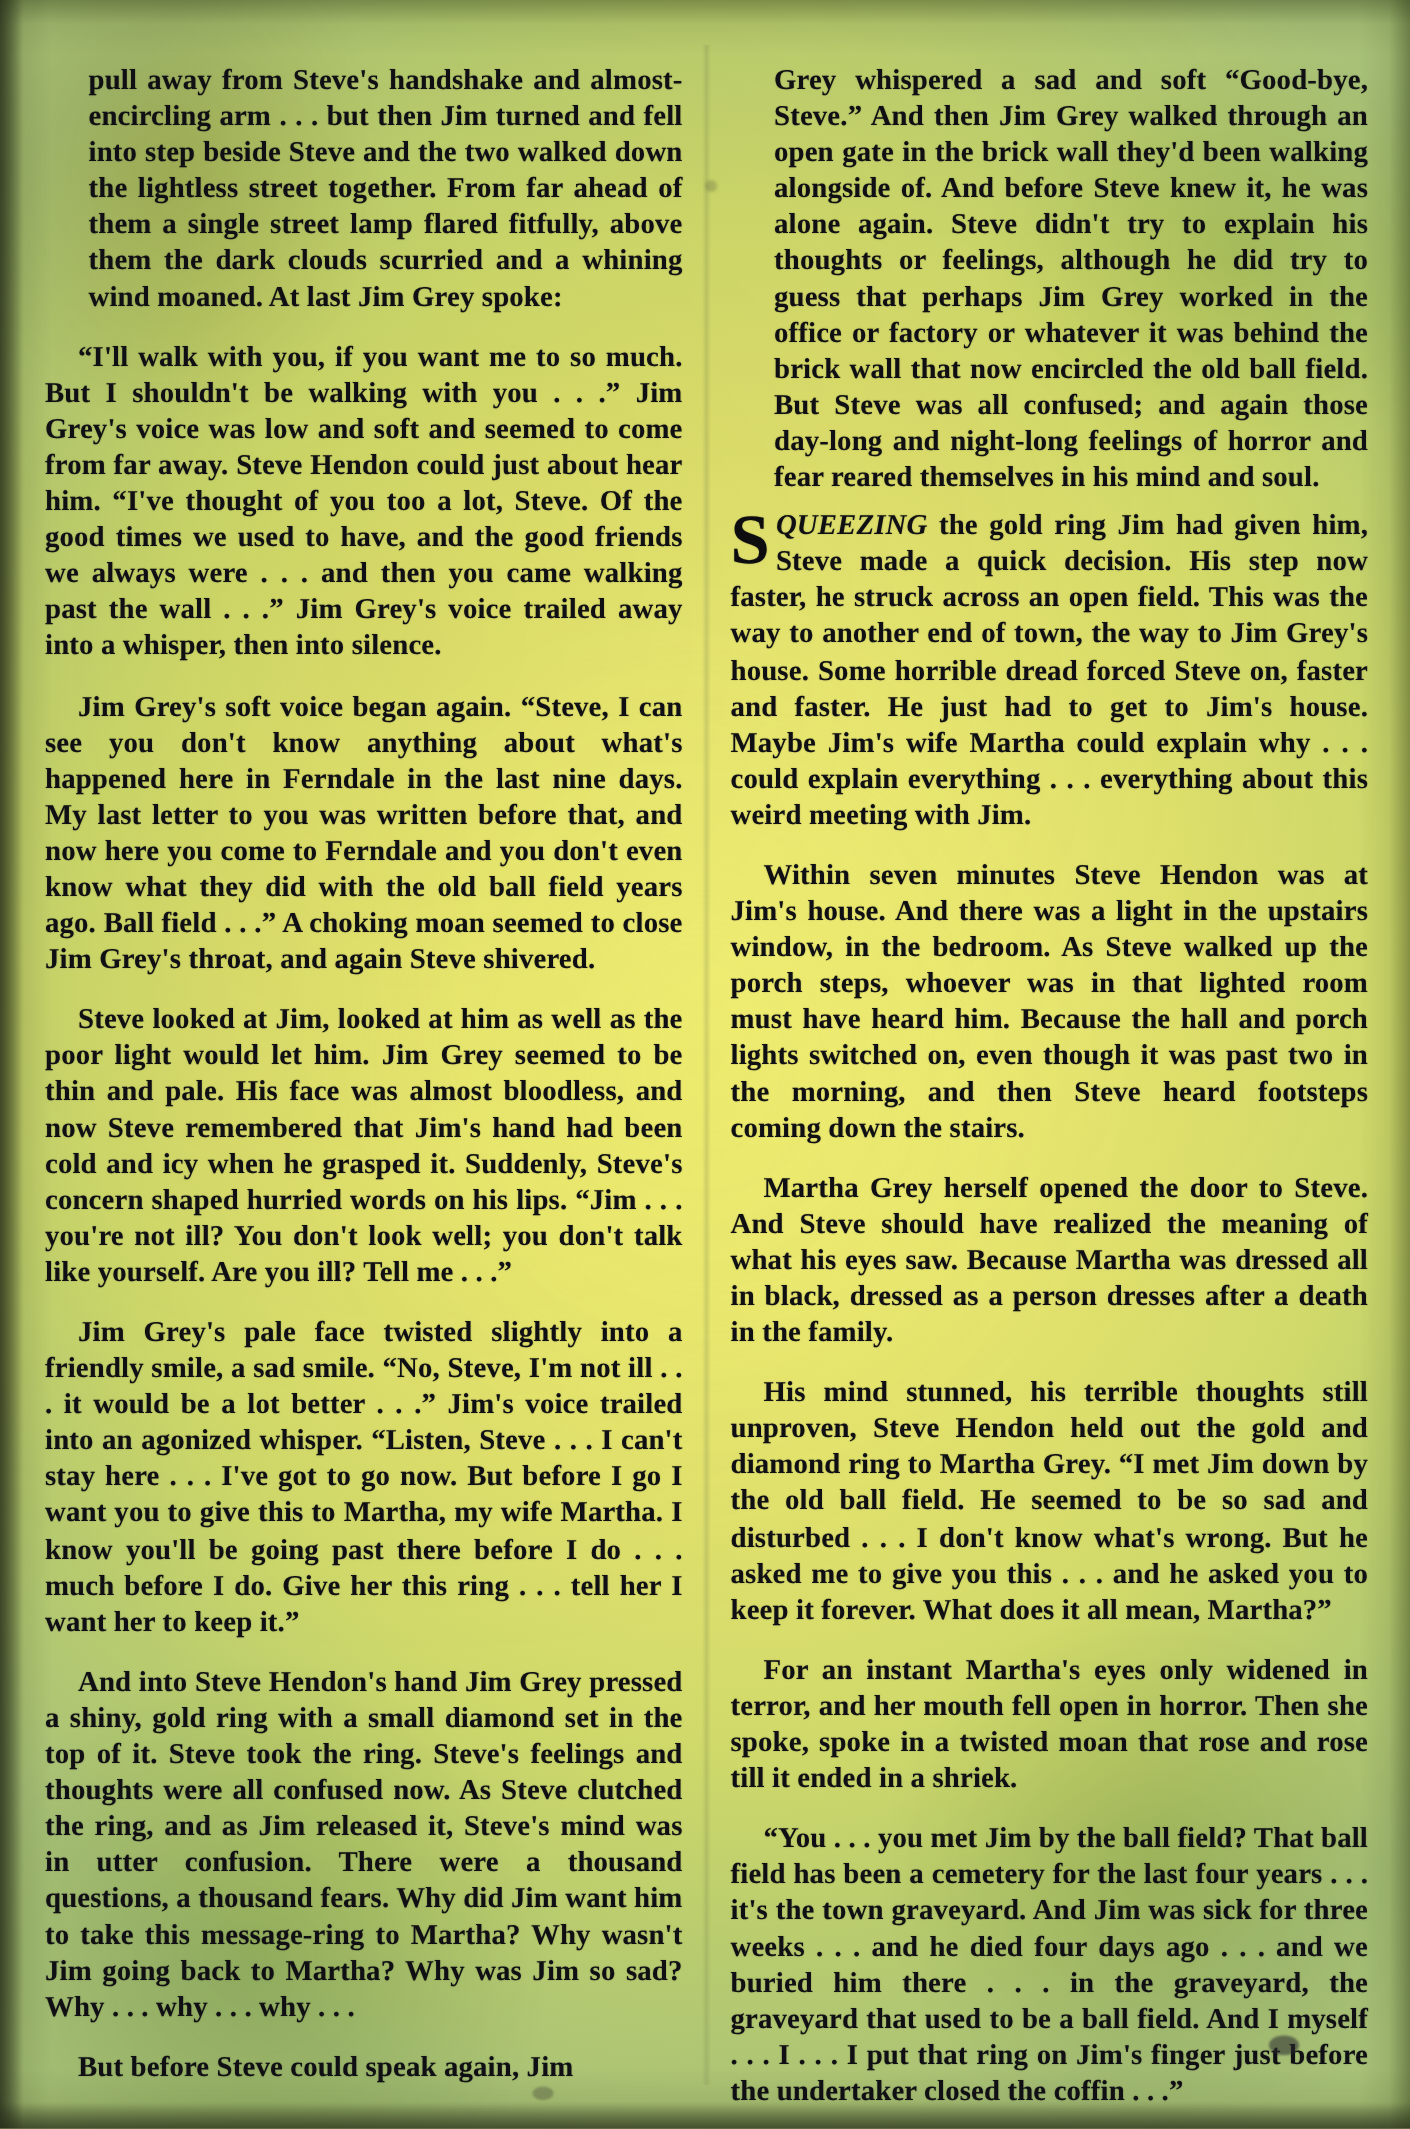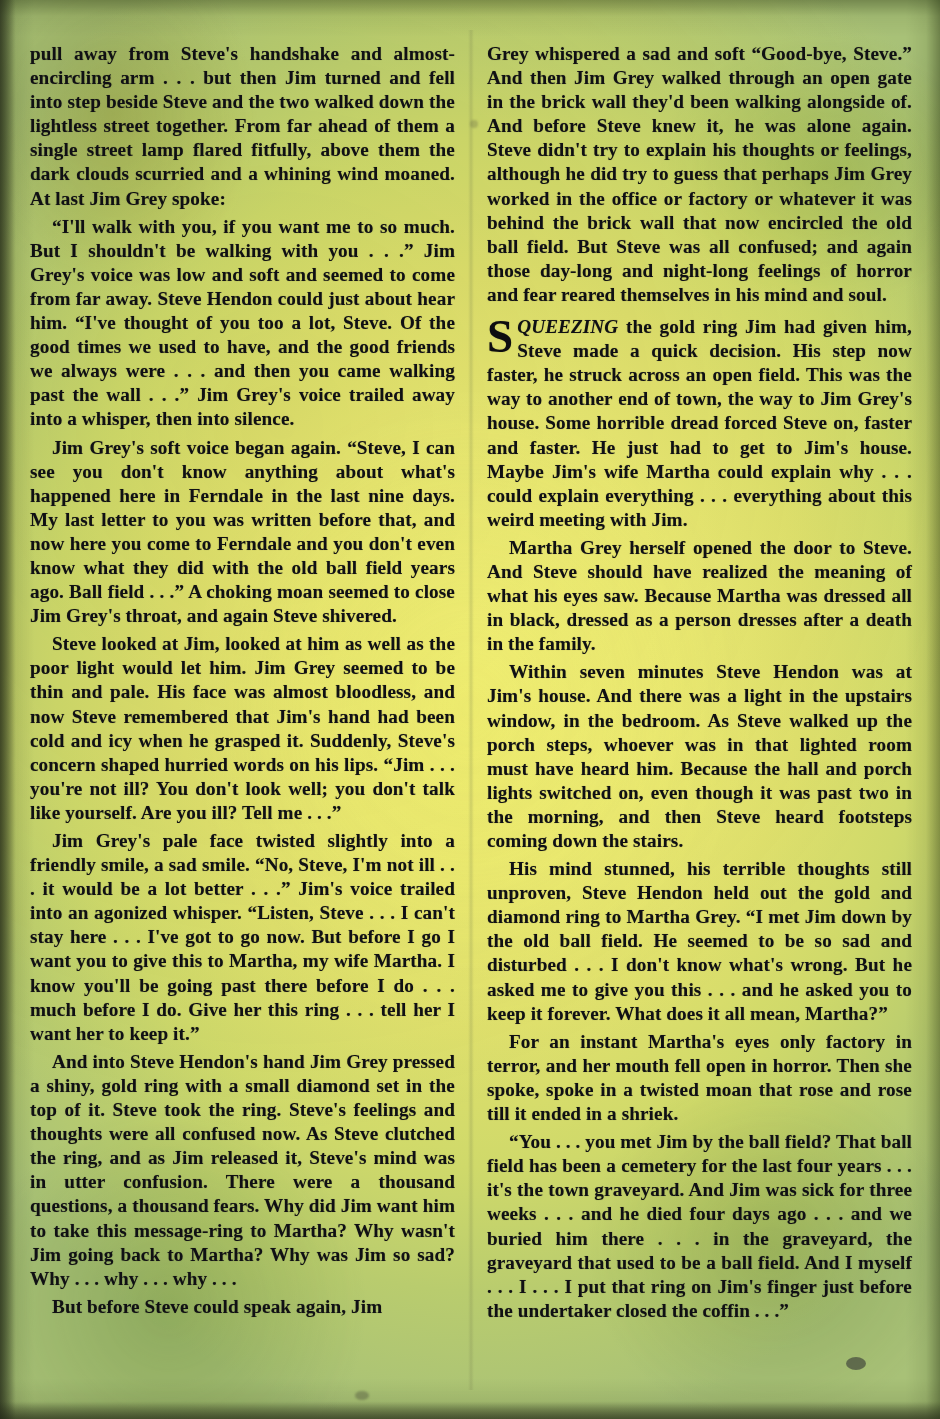--- a/index.html
+++ b/index.html
@@ -62,22 +62,22 @@
     margin: 0;
     font-size: 19.2px;
     line-height: 24.1px;
     color: #101014;
     text-align: justify;
     text-indent: 22px;
     letter-spacing: 0.1px;
     font-weight: 600;
     text-shadow: 0 0 1px rgba(20,20,20,0.35);
   }
-  .col p.noindent { text-indent: 0; }
-  .col p + p { margin-top: 4px; }
+  .col p.noindent { text-indent: 0; margin-left: 29px; }
+  .col p + p { margin-top: 16px; }
 
   
   .dropcap-para {
     margin-top: 8px !important;
     text-indent: 0 !important;
   }
   .dropcap {
     float: left;
     font-family: "Liberation Serif", serif;
     font-size: 47px;
@@ -139,24 +139,24 @@
       <p>But before Steve could speak again, Jim</p>
     </div>
 
     <div class="col">
       <p class="noindent">Grey whispered a sad and soft “Good-bye, Steve.” And then Jim Grey walked through an open gate in the brick wall they'd been walking alongside of. And before Steve knew it, he was alone again. Steve didn't try to explain his thoughts or feelings, although he did try to guess that perhaps Jim Grey worked in the office or factory or whatever it was behind the brick wall that now encircled the old ball field. But Steve was all confused; and again those day-long and night-long feelings of horror and fear reared themselves in his mind and soul.</p>
 
       <p class="dropcap-para">
         <span class="dropcap">S</span><span class="smallcaps">QUEEZING</span><span> the gold ring Jim had given him, Steve made a quick decision. His step now faster, he struck across an open field. This was the way to another end of town, the way to Jim Grey's house. Some horrible dread forced Steve on, faster and faster. He just had to get to Jim's house. Maybe Jim's wife Martha could explain why . . . could explain everything . . . everything about this weird meeting with Jim.</span>
       </p>
 
+      <p>Within seven minutes Steve Hendon was at Jim's house. And there was a light in the upstairs window, in the bedroom. As Steve walked up the porch steps, whoever was in that lighted room must have heard him. Because the hall and porch lights switched on, even though it was past two in the morning, and then Steve heard footsteps coming down the stairs.</p>
       <p>Martha Grey herself opened the door to Steve. And Steve should have realized the meaning of what his eyes saw. Because Martha was dressed all in black, dressed as a person dresses after a death in the family.</p>
-      <p>Within seven minutes Steve Hendon was at Jim's house. And there was a light in the upstairs window, in the bedroom. As Steve walked up the porch steps, whoever was in that lighted room must have heard him. Because the hall and porch lights switched on, even though it was past two in the morning, and then Steve heard footsteps coming down the stairs.</p>
       <p>His mind stunned, his terrible thoughts still unproven, Steve Hendon held out the gold and diamond ring to Martha Grey. “I met Jim down by the old ball field. He seemed to be so sad and disturbed . . . I don't know what's wrong. But he asked me to give you this . . . and he asked you to keep it forever. What does it all mean, Martha?”</p>
-      <p>For an instant Martha's eyes only factory in terror, and her mouth fell open in horror. Then she spoke, spoke in a twisted moan that rose and rose till it ended in a shriek.</p>
+      <p>For an instant Martha's eyes only widened in terror, and her mouth fell open in horror. Then she spoke, spoke in a twisted moan that rose and rose till it ended in a shriek.</p>
       <p>“You . . . you met Jim by the ball field? That ball field has been a cemetery for the last four years . . . it's the town graveyard. And Jim was sick for three weeks . . . and he died four days ago . . . and we buried him there . . . in the graveyard, the graveyard that used to be a ball field. And I myself . . . I . . . I put that ring on Jim's finger just before the undertaker closed the coffin . . .”</p>
     </div>
 
   </div>
 
   <div class="blotch b1"></div>
   <div class="blotch b2"></div>
   <div class="blotch b3"></div>
   <div class="edge-tear tear-left"></div>
   <div class="edge-tear tear-bottom"></div>

